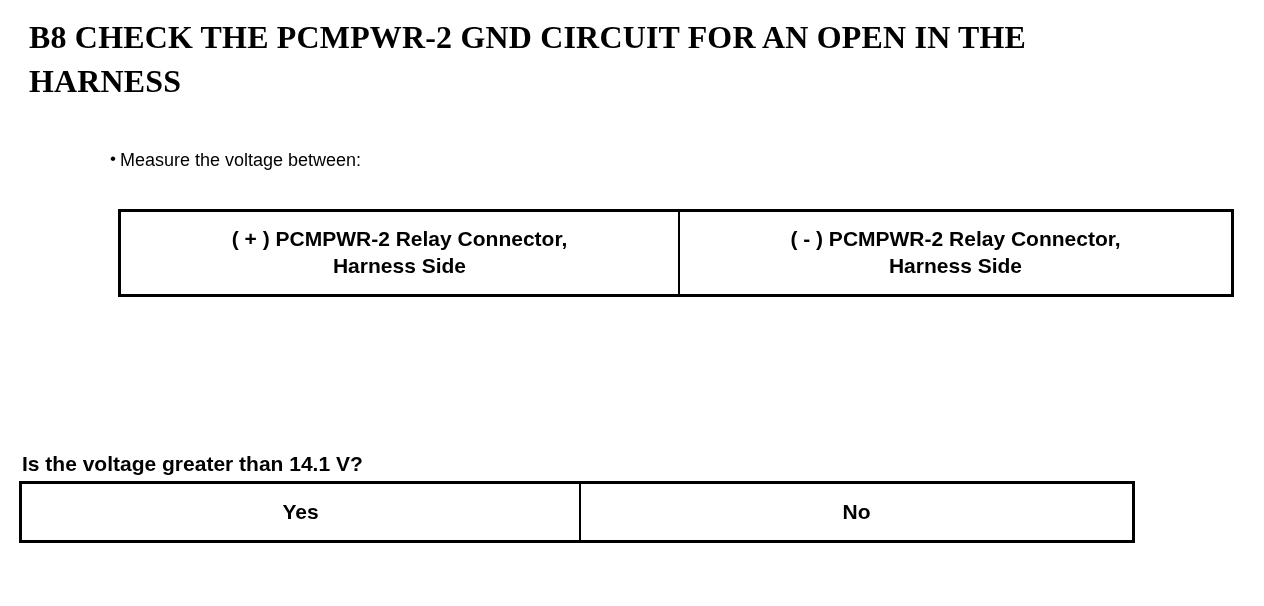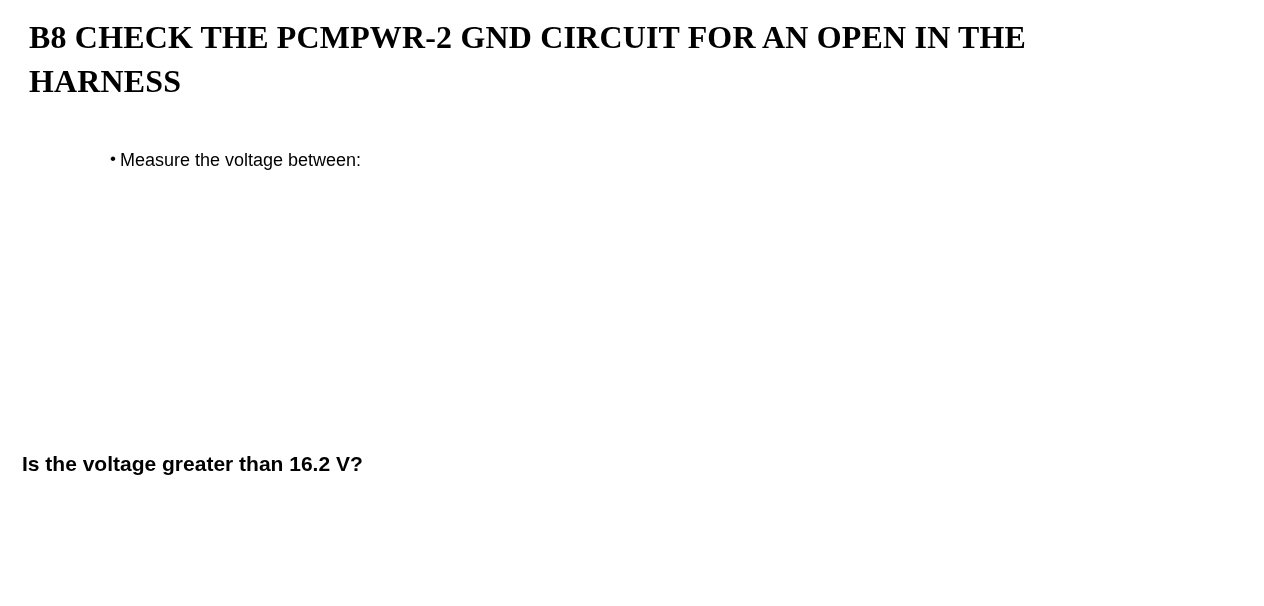--- a/index.html
+++ b/index.html
@@ -125,25 +125,39 @@
   <span class="bullet-marker">•</span>
   <span class="bullet-text">Measure the voltage between:</span>
 </div>
 
 <table id="table-measure-points" class="dtable">
   <colgroup>
     <col class="col-pos">
     <col class="col-neg">
   </colgroup>
   <tbody>
+    <tr class="hdr-row">
+      <td class="hdr-cell">
+        <div>( + ) PCMPWR-2 Relay Connector,</div>
+        <div>Harness Side</div>
+      </td>
+      <td class="hdr-cell">
+        <div>( - ) PCMPWR-2 Relay Connector,</div>
+        <div>Harness Side</div>
+      </td>
+    </tr>
   </tbody>
 </table>
 
-<div id="question-line">Is the voltage greater than 16.2 V?</div>
+<div id="question-line">Is the voltage greater than 14.1 V?</div>
 
 <table id="table-decision" class="dtable">
   <colgroup>
     <col class="col-yes">
     <col class="col-no">
   </colgroup>
   <tbody>
+    <tr class="hdr-row">
+      <td class="hdr-cell">Yes</td>
+      <td class="hdr-cell">No</td>
+    </tr>
   </tbody>
 </table>
 
 </body></html>

